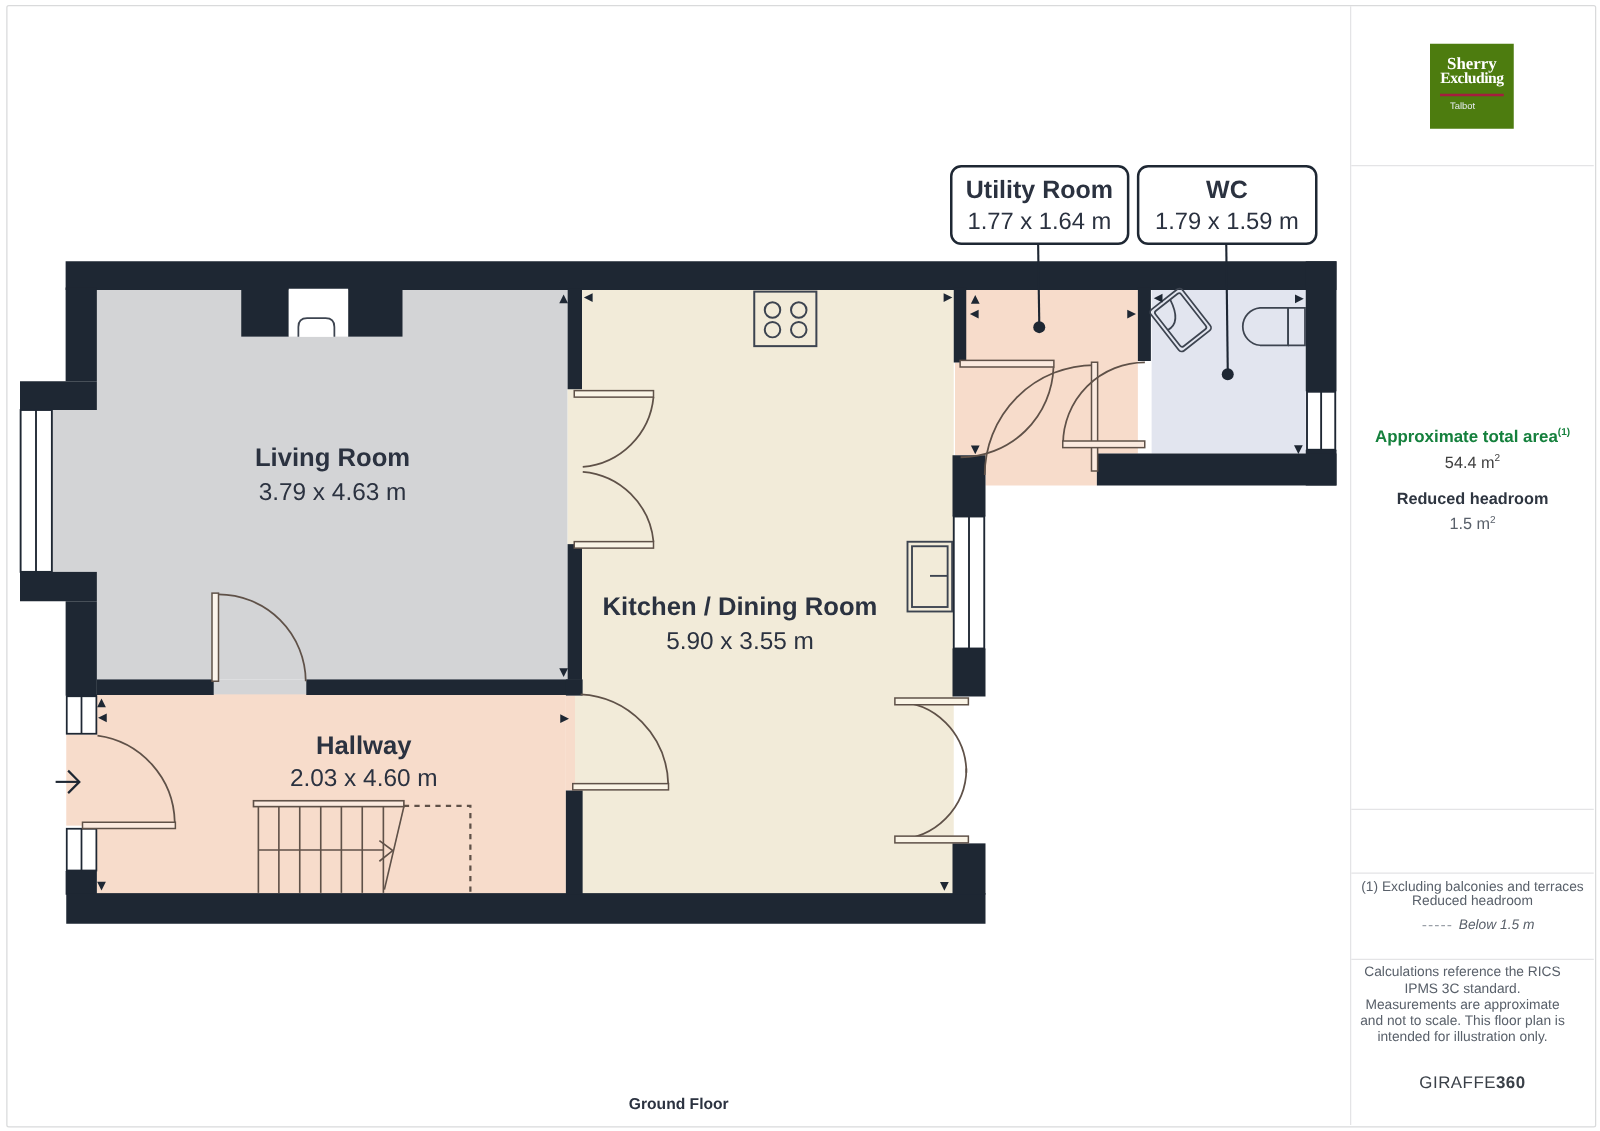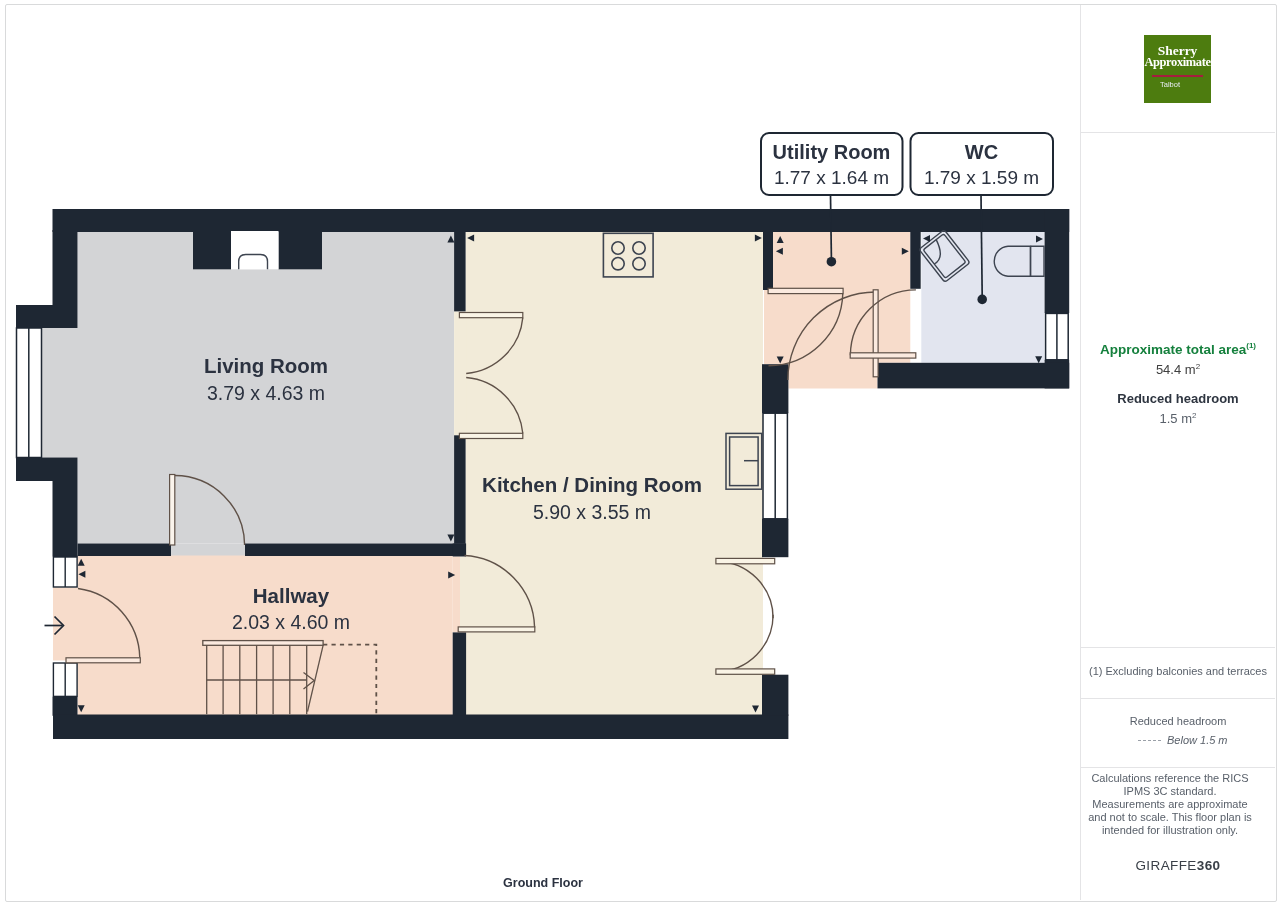--- a/index.html
+++ b/index.html
@@ -259,36 +259,36 @@
       <path d="M1043,239 l-7,-3.5 l0,7 Z"></path>
       <path d="M1038.7,363.2 l3.5,-7 l-7,0 Z"></path>
     </g>
 </svg>
 
 <div class="abs" style="left:1080px;top:5px;width:1px;height:895px;background:#e4e4e6;"></div>
 
 <div class="abs" style="left:1081px;top:132px;width:194px;height:1px;background:#e4e4e6;"></div>
 
 <div class="abs" style="left:1144px;top:35px;width:67px;height:68px;background:#4d7c0f;">
-  <div class="abs ctr" style="left:0;top:11px;width:67px;color:#fff;font-family:'Liberation Serif',serif;font-weight:700;font-size:13.5px;line-height:10.5px;">Sherry<br><span style="font-size:12.5px;letter-spacing:-0.4px;">Approximate</span></div>
+  <div class="abs ctr" style="left:0;top:11px;width:67px;color:#fff;font-family:'Liberation Serif',serif;font-weight:700;font-size:13.5px;line-height:10.5px;">Sherry<br><span style="font-size:12.5px;letter-spacing:-0.4px;">Excluding</span></div>
   <div class="abs" style="left:8px;top:40px;width:51px;height:1.6px;background:#a51d3f;"></div>
   <div class="abs ctr" style="left:0;top:45px;width:52px;color:#e8edf2;font-size:7.5px;">Talbot</div>
 </div>
 
 <div class="abs ctr" style="left:1080px;top:341px;width:196px;font-size:13.5px;font-weight:700;color:#15803d;">Approximate total area<sup style="font-size:8px;">(1)</sup></div>
 
 <div class="abs ctr" style="left:1080px;top:362px;width:196px;font-size:13px;color:#404040;">54.4 m<sup style="font-size:8px;">2</sup></div>
 
 <div class="abs ctr" style="left:1080px;top:391px;width:196px;font-size:13px;font-weight:700;color:#2e3540;">Reduced headroom</div>
 
 <div class="abs ctr" style="left:1080px;top:411px;width:196px;font-size:13px;color:#59606a;">1.5 m<sup style="font-size:8px;">2</sup></div>
 
 <div class="abs" style="left:1081px;top:647px;width:194px;height:1px;background:#e4e4e6;"></div>
 
-<div class="abs ctr" style="left:1080px;top:665px;width:196px;font-size:11px;color:#59606a;">(1) Excluding balconies and terraces</div>
+<div class="abs ctr" style="left:1080px;top:704px;width:196px;font-size:11px;color:#59606a;">(1) Excluding balconies and terraces</div>
 
 <div class="abs" style="left:1081px;top:698px;width:194px;height:1px;background:#e4e4e6;"></div>
 
 <div class="abs ctr" style="left:1080px;top:715px;width:196px;font-size:11px;color:#59606a;">Reduced headroom</div>
 
 <div class="abs" style="left:1080px;top:734px;width:196px;font-size:11px;color:#59606a;">
     <span class="abs" style="left:58px;top:6px;width:23px;border-top:1px dashed #9aa0a8;"></span>
     <span class="abs" style="left:87px;font-style:italic;">Below 1.5 m</span>
   </div>
 

